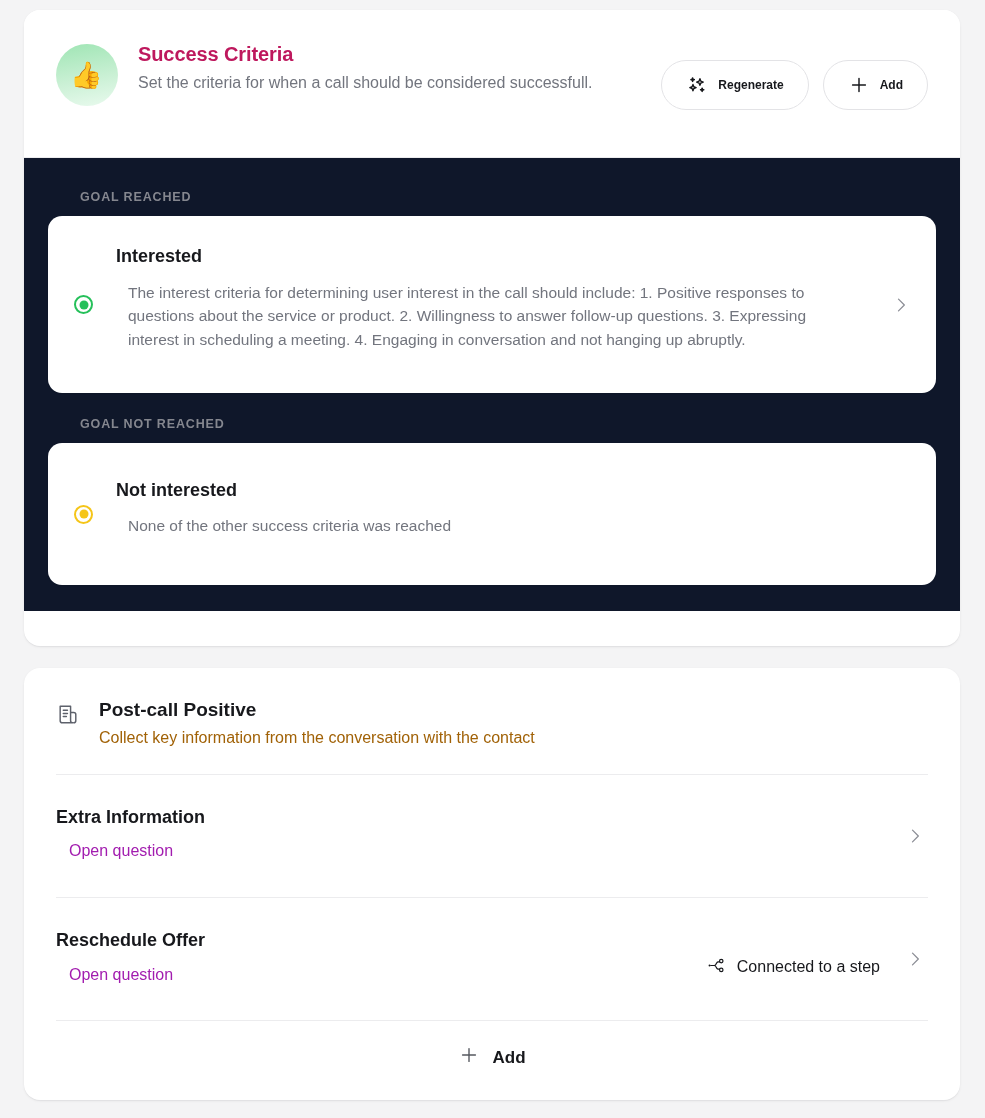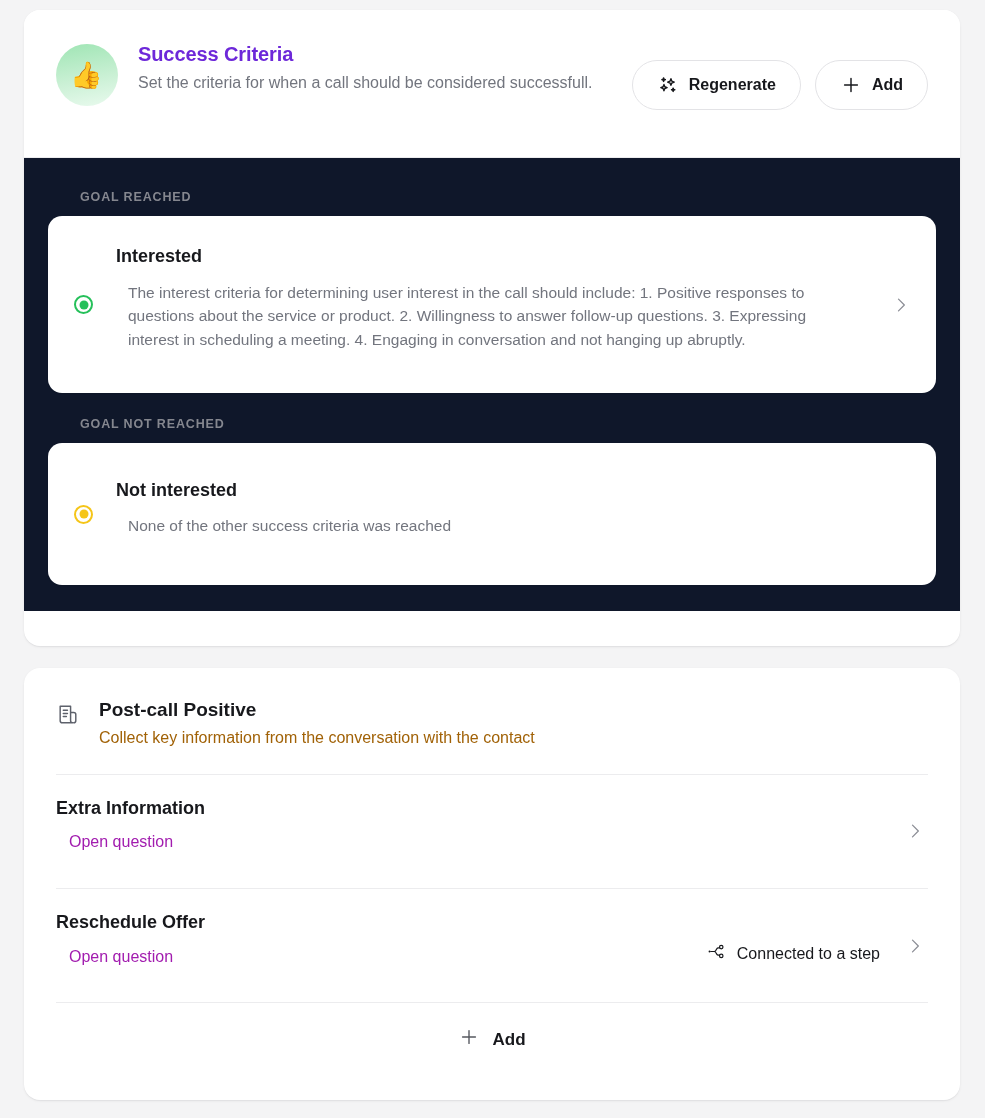--- a/index.html
+++ b/index.html
@@ -55,21 +55,21 @@
   }
   .header-text {
     margin-left: 20px;
     flex: 1 1 auto;
     padding-right: 10px;
     max-width: 470px;
   }
   .header-title {
     font-size: 20px;
     font-weight: 700;
-    color: #6d28d9;
+    color: #be185d;
     letter-spacing: -0.1px;
     line-height: 1.25;
     margin: 0 0 4px 0;
   }
   .header-sub {
     font-size: 16px;
     color: #72757e;
     line-height: 1.55;
     margin: 0;
     font-weight: 400;
@@ -83,21 +83,21 @@
   }
   .pill-btn {
     display: inline-flex;
     align-items: center;
     gap: 10px;
     height: 50px;
     padding: 0 24px;
     border-radius: 999px;
     border: 1px solid #e3e3e6;
     background: #ffffff;
-    font-size: 16px;
+    font-size: 12px;
     font-weight: 600;
     color: #17181c;
     cursor: pointer;
     font-family: "Liberation Sans", sans-serif;
     white-space: nowrap;
   }
   .pill-btn svg { display: block; }
 
   
   .card-body {
@@ -207,21 +207,21 @@
     padding: 22px 0 22px 0;
     border-top: 1px solid #ececee;
     cursor: pointer;
     min-height: 112px;
   }
   .pc-row-text { flex: 1 1 auto; }
   .pc-row-title {
     font-size: 18px;
     font-weight: 700;
     color: #17181c;
-    margin: 0 0 12px 0;
+    margin: 9px 0 12px 0;
     line-height: 1.25;
   }
   .pc-row-sub {
     font-size: 16px;
     color: #a21caf;
     margin: 13px;
     line-height: 1.3;
   }
   .pc-badge {
     display: inline-flex;

